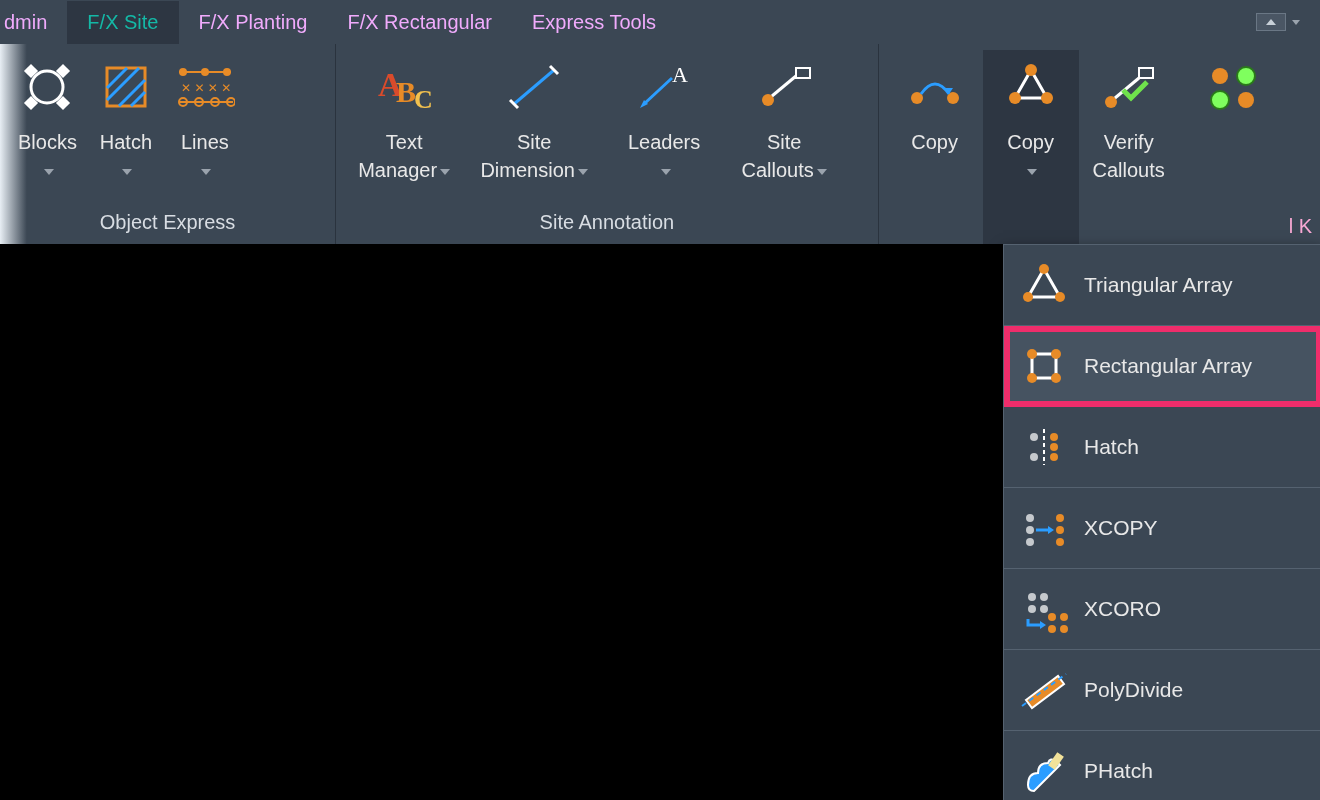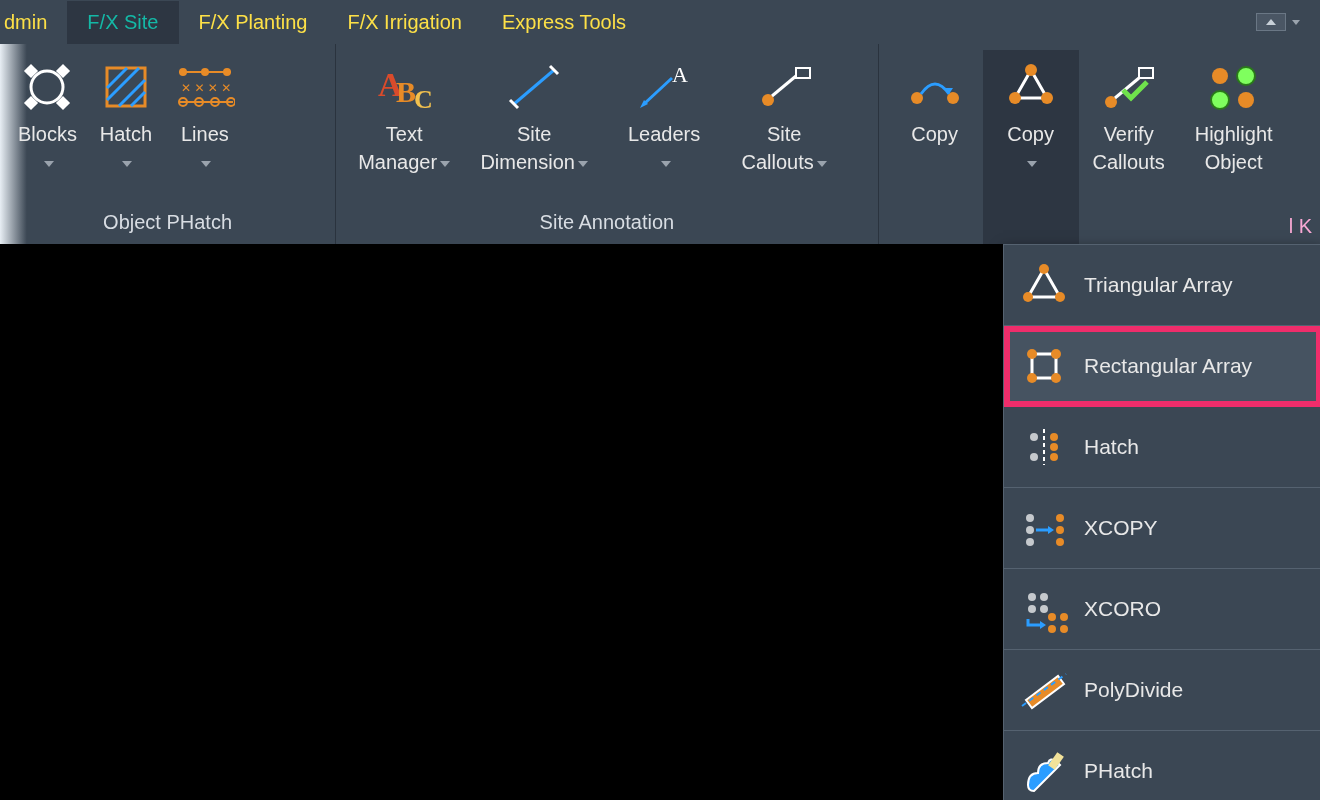--- a/index.html
+++ b/index.html
@@ -14,21 +14,21 @@
   .tabbar {
     display: flex;
     align-items: center;
     height: 44px;
     background: #3b4754;
     padding-left: 0;
   }
   .tab {
     padding: 10px 20px;
     font-size: 20px;
-    color: #fde047;
+    color: #f0abfc;
     cursor: pointer;
     white-space: nowrap;
   }
   .tab.active {
     background: #2d3642;
     color: #14b8a6;
   }
   .tab.partial {
     padding-left: 4px;
   }
@@ -73,20 +73,21 @@
     display: flex;
     align-items: center;
     justify-content: center;
   }
   .rbn-btn .lbl {
     font-size: 20px;
     line-height: 28px;
     text-align: center;
     color: #e8e8e8;
     position: relative;
+    margin-top: 8px;
   }
   .rbn-btn .lbl .caret {
     display: inline-block;
     width: 0; height: 0;
     border-left: 5px solid transparent;
     border-right: 5px solid transparent;
     border-top: 6px solid #9aa3ad;
     margin-left: 3px;
     vertical-align: middle;
   }
@@ -146,21 +147,21 @@
     border-top:5px solid #9aa3ad;margin-left:6px;
   }
 </style>
 </head>
 <body>
 
 <div class="tabbar">
   <div class="tab partial">dmin</div>
   <div class="tab active">F/X Site</div>
   <div class="tab">F/X Planting</div>
-  <div class="tab">F/X Irrigation</div>
+  <div class="tab">F/X Rectangular</div>
   <div class="tab">Express Tools</div>
   <div class="qat">
     <div class="qat-box">
         <span style="width:0;height:0;border-left:5px solid transparent;border-right:5px solid transparent;border-bottom:6px solid #c8d0d8;"></span>
       </div>
     <span class="qat-caret"></span>
   </div>
 </div>
 
 <div class="ribbon">
@@ -202,21 +203,21 @@
             <circle cx="8" cy="42" r="4" fill="none" stroke="#e78b27" stroke-width="2"></circle>
               <circle cx="24" cy="42" r="4" fill="none" stroke="#e78b27" stroke-width="2"></circle>
               <circle cx="40" cy="42" r="4" fill="none" stroke="#e78b27" stroke-width="2"></circle>
               <circle cx="56" cy="42" r="4" fill="none" stroke="#e78b27" stroke-width="2"></circle>
             <line x1="4" y1="42" x2="58" y2="42" stroke="#e78b27" stroke-width="2"></line>
           </svg>
         </div>
         <div class="lbl"><span>Lines</span><br><span class="caret"></span></div>
       </div>
     </div>
-    <div class="panel-title">Object PHatch</div>
+    <div class="panel-title">Object Express</div>
   </div>
 
   <div class="panel" style="width:552px">
     <div class="panel-buttons">
       <div class="rbn-btn" style="min-width:120px">
         <div class="iconwrap">
           <svg width="60" height="54" viewBox="0 0 60 54">
             <text x="4" y="36" font-size="34" font-family="serif" fill="#d94b2b" font-weight="bold">A</text>
             <text x="22" y="42" font-size="30" font-family="serif" fill="#e78b27" font-weight="bold">B</text>
             <text x="40" y="48" font-size="26" font-family="serif" fill="#f2c14e" font-weight="bold">C</text>
@@ -295,21 +296,20 @@
       </div>
       <div class="rbn-btn" style="min-width:110px">
         <div class="iconwrap">
           <svg width="60" height="54" viewBox="0 0 60 54">
             <circle cx="16" cy="16" r="8" fill="#e78b27"></circle>
             <circle cx="42" cy="16" r="9" fill="#7fff5e" stroke="#2a7a1a" stroke-width="2"></circle>
             <circle cx="16" cy="40" r="9" fill="#7fff5e" stroke="#2a7a1a" stroke-width="2"></circle>
             <circle cx="42" cy="40" r="8" fill="#e78b27"></circle>
           </svg>
         </div>
-        <div class="lbl"><span>Highlight</span><br><span>Object</span></div>
       </div>
       <div style="align-self:flex-end;font-size:20px;color:#f9a8d4;padding-bottom:6px;white-space:nowrap">l K</div>
     </div>
   </div>
 
   <div class="dropdown">
     <div class="dd-item">
       <div class="dd-icon">
         <svg width="48" height="48" viewBox="0 0 48 48">
           <polygon points="24,8 40,36 8,36" fill="none" stroke="#fff" stroke-width="3"></polygon>

